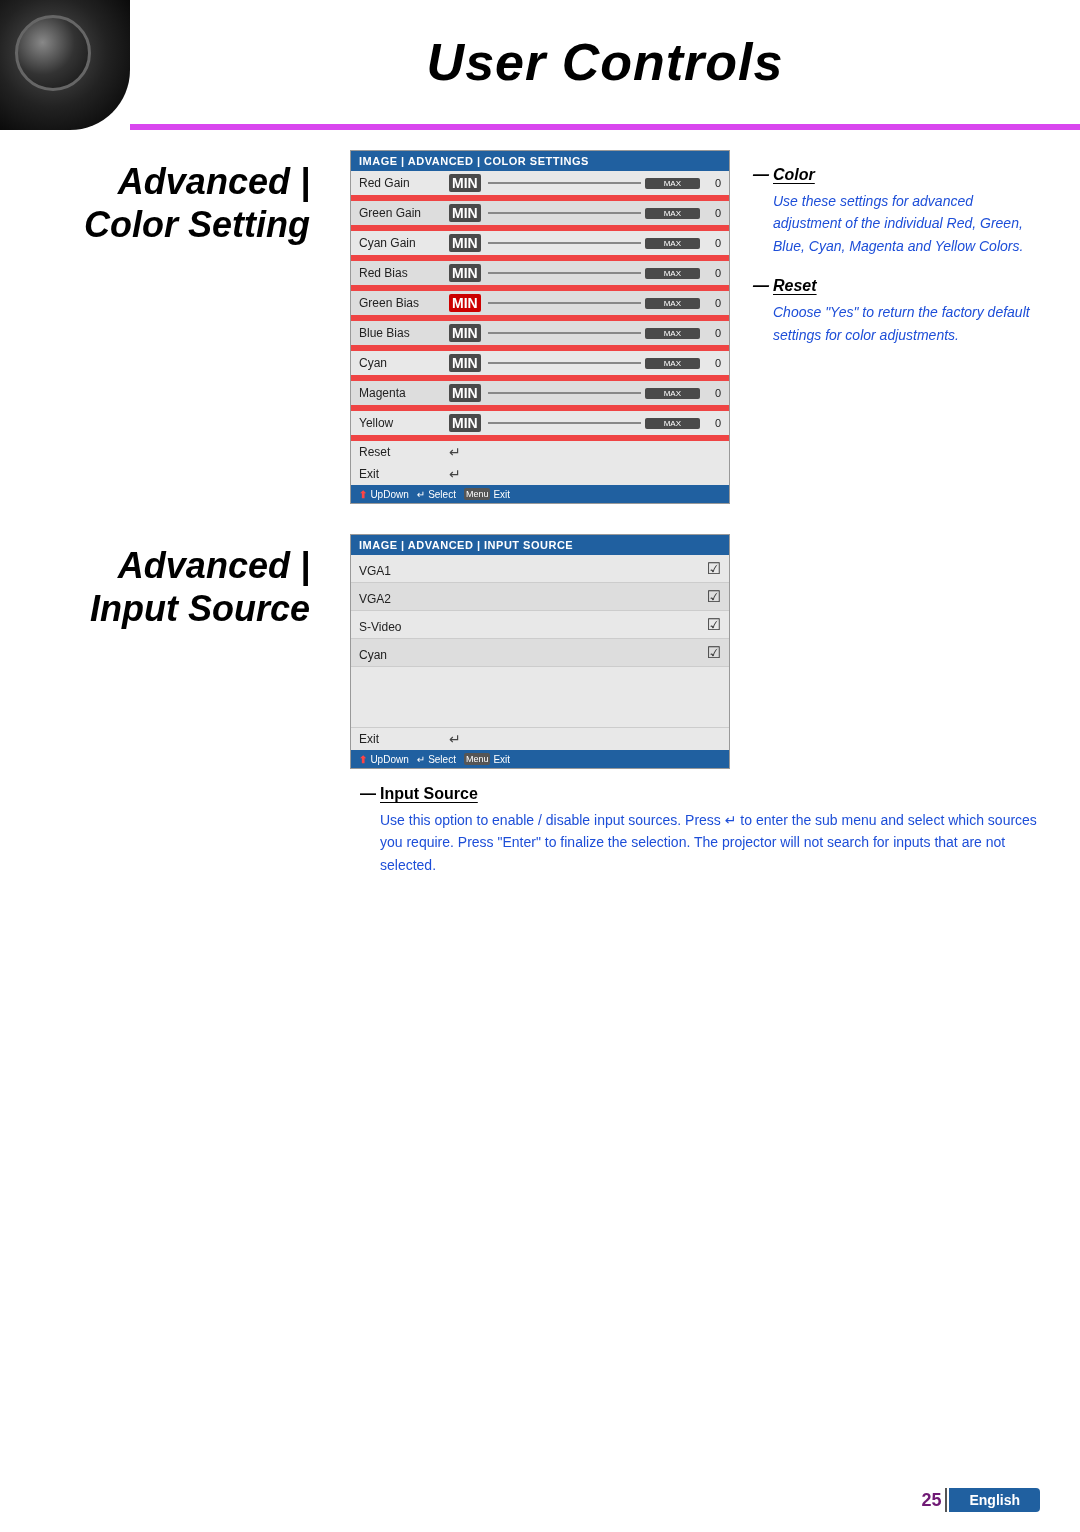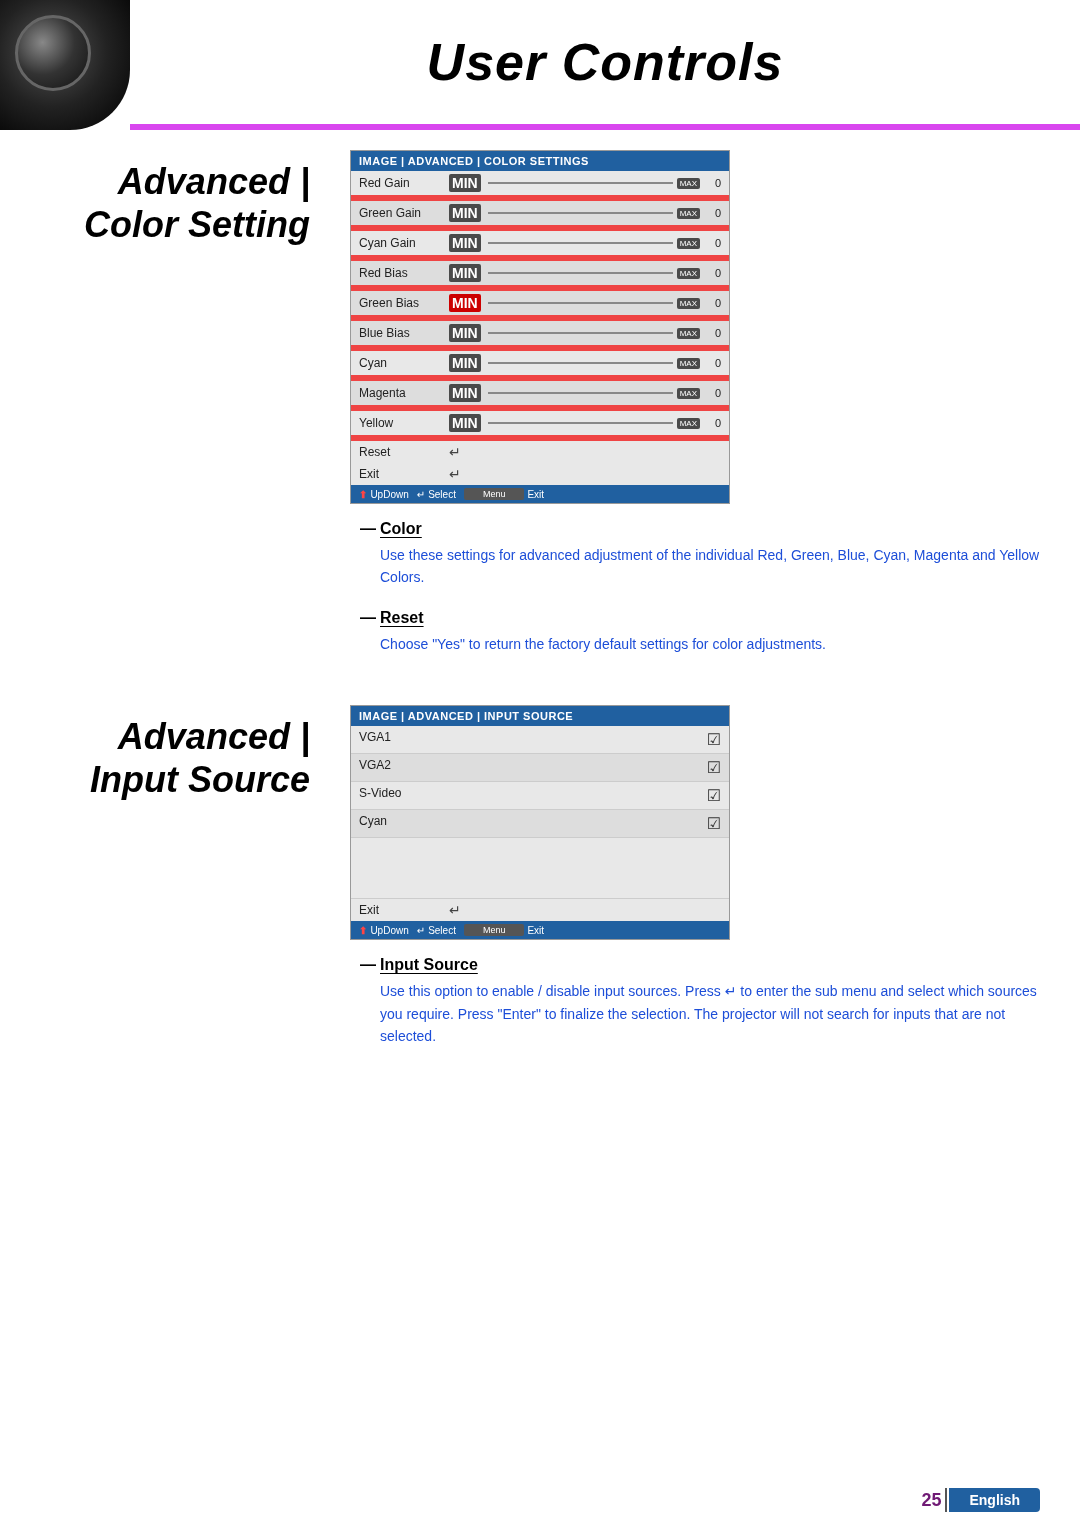--- a/index.html
+++ b/index.html
@@ -130,21 +130,21 @@
       flex: 1;
       height: 2px;
       background: #888;
       margin: 0 4px;
       position: relative;
     }
     .osd-btn-max {
       background: #4a4a4a;
       color: #fff;
       font-size: 8px;
-      padding: 1px 3px;
+      padding: 1px 19px;
       border-radius: 2px;
       margin-right: 3px;
     }
     .osd-value {
       width: 18px;
       text-align: right;
       font-size: 11px;
     }
     .osd-row-plain {
       display: flex;
@@ -176,21 +176,21 @@
     }
     .osd-footer-item {
       display: flex;
       align-items: center;
       gap: 3px;
     }
     .osd-footer-mnu {
       background: #555;
       color: #fff;
       font-size: 9px;
-      padding: 1px 19px;
+      padding: 1px 2px;
       border-radius: 2px;
     }
 
     
     .sub-section {
       margin-bottom: 20px;
       padding-left: 10px;
     }
     .sub-section-title {
       font-size: 16px;
@@ -218,21 +218,21 @@
     
     .section2 {
       display: flex;
       gap: 30px;
       margin-bottom: 30px;
     }
 
     
     .osd-row-check {
       display: flex;
-      align-items: flex-start;
+      align-items: flex-end;
       padding: 4px 8px;
       border-bottom: 1px solid #ccc;
       font-size: 12px;
       color: #222;
       background: #e8e8e8;
     }
     .osd-row-check:nth-child(odd) {
       background: #ddd;
     }
     .osd-check-label {
@@ -289,21 +289,21 @@
 <div class="content">
 
   <div class="section">
 
     <div class="section-title-block">
       <div class="section-title">
         <em>Advanced |<br>Color Setting</em>
       </div>
     </div>
 
-    <div style="display:flex; flex-direction:column; gap:0;">
+    <div style="display:flex; flex-direction:row; gap:13px;">
       <div class="osd-box">
         <div class="osd-header">IMAGE | ADVANCED | COLOR SETTINGS</div>
 
         <div class="osd-row">
           <span class="osd-row-label">Red Gain</span>
           <span class="osd-btn">MIN</span>
           <div class="osd-slider"></div>
           <span class="osd-btn-max">MAX</span>
           <span class="osd-value">0</span>
         </div>
@@ -382,21 +382,21 @@
             <span>↵</span>
             <span>Select</span>
           </div>
           <div class="osd-footer-item">
             <span class="osd-footer-mnu">Menu</span>
             <span>Exit</span>
           </div>
         </div>
       </div>
 
-      <div style="margin-top: 16px;">
+      <div style="margin-top: 16px; font-style: italic;">
         <div class="sub-section">
           <div class="sub-section-title">Color</div>
           <div class="sub-section-text">Use these settings for advanced adjustment of the individual Red, Green, Blue, Cyan, Magenta and Yellow Colors.</div>
         </div>
         <div class="sub-section">
           <div class="sub-section-title">Reset</div>
           <div class="sub-section-text">Choose "Yes" to return the factory default settings for color adjustments.</div>
         </div>
       </div>
     </div>

